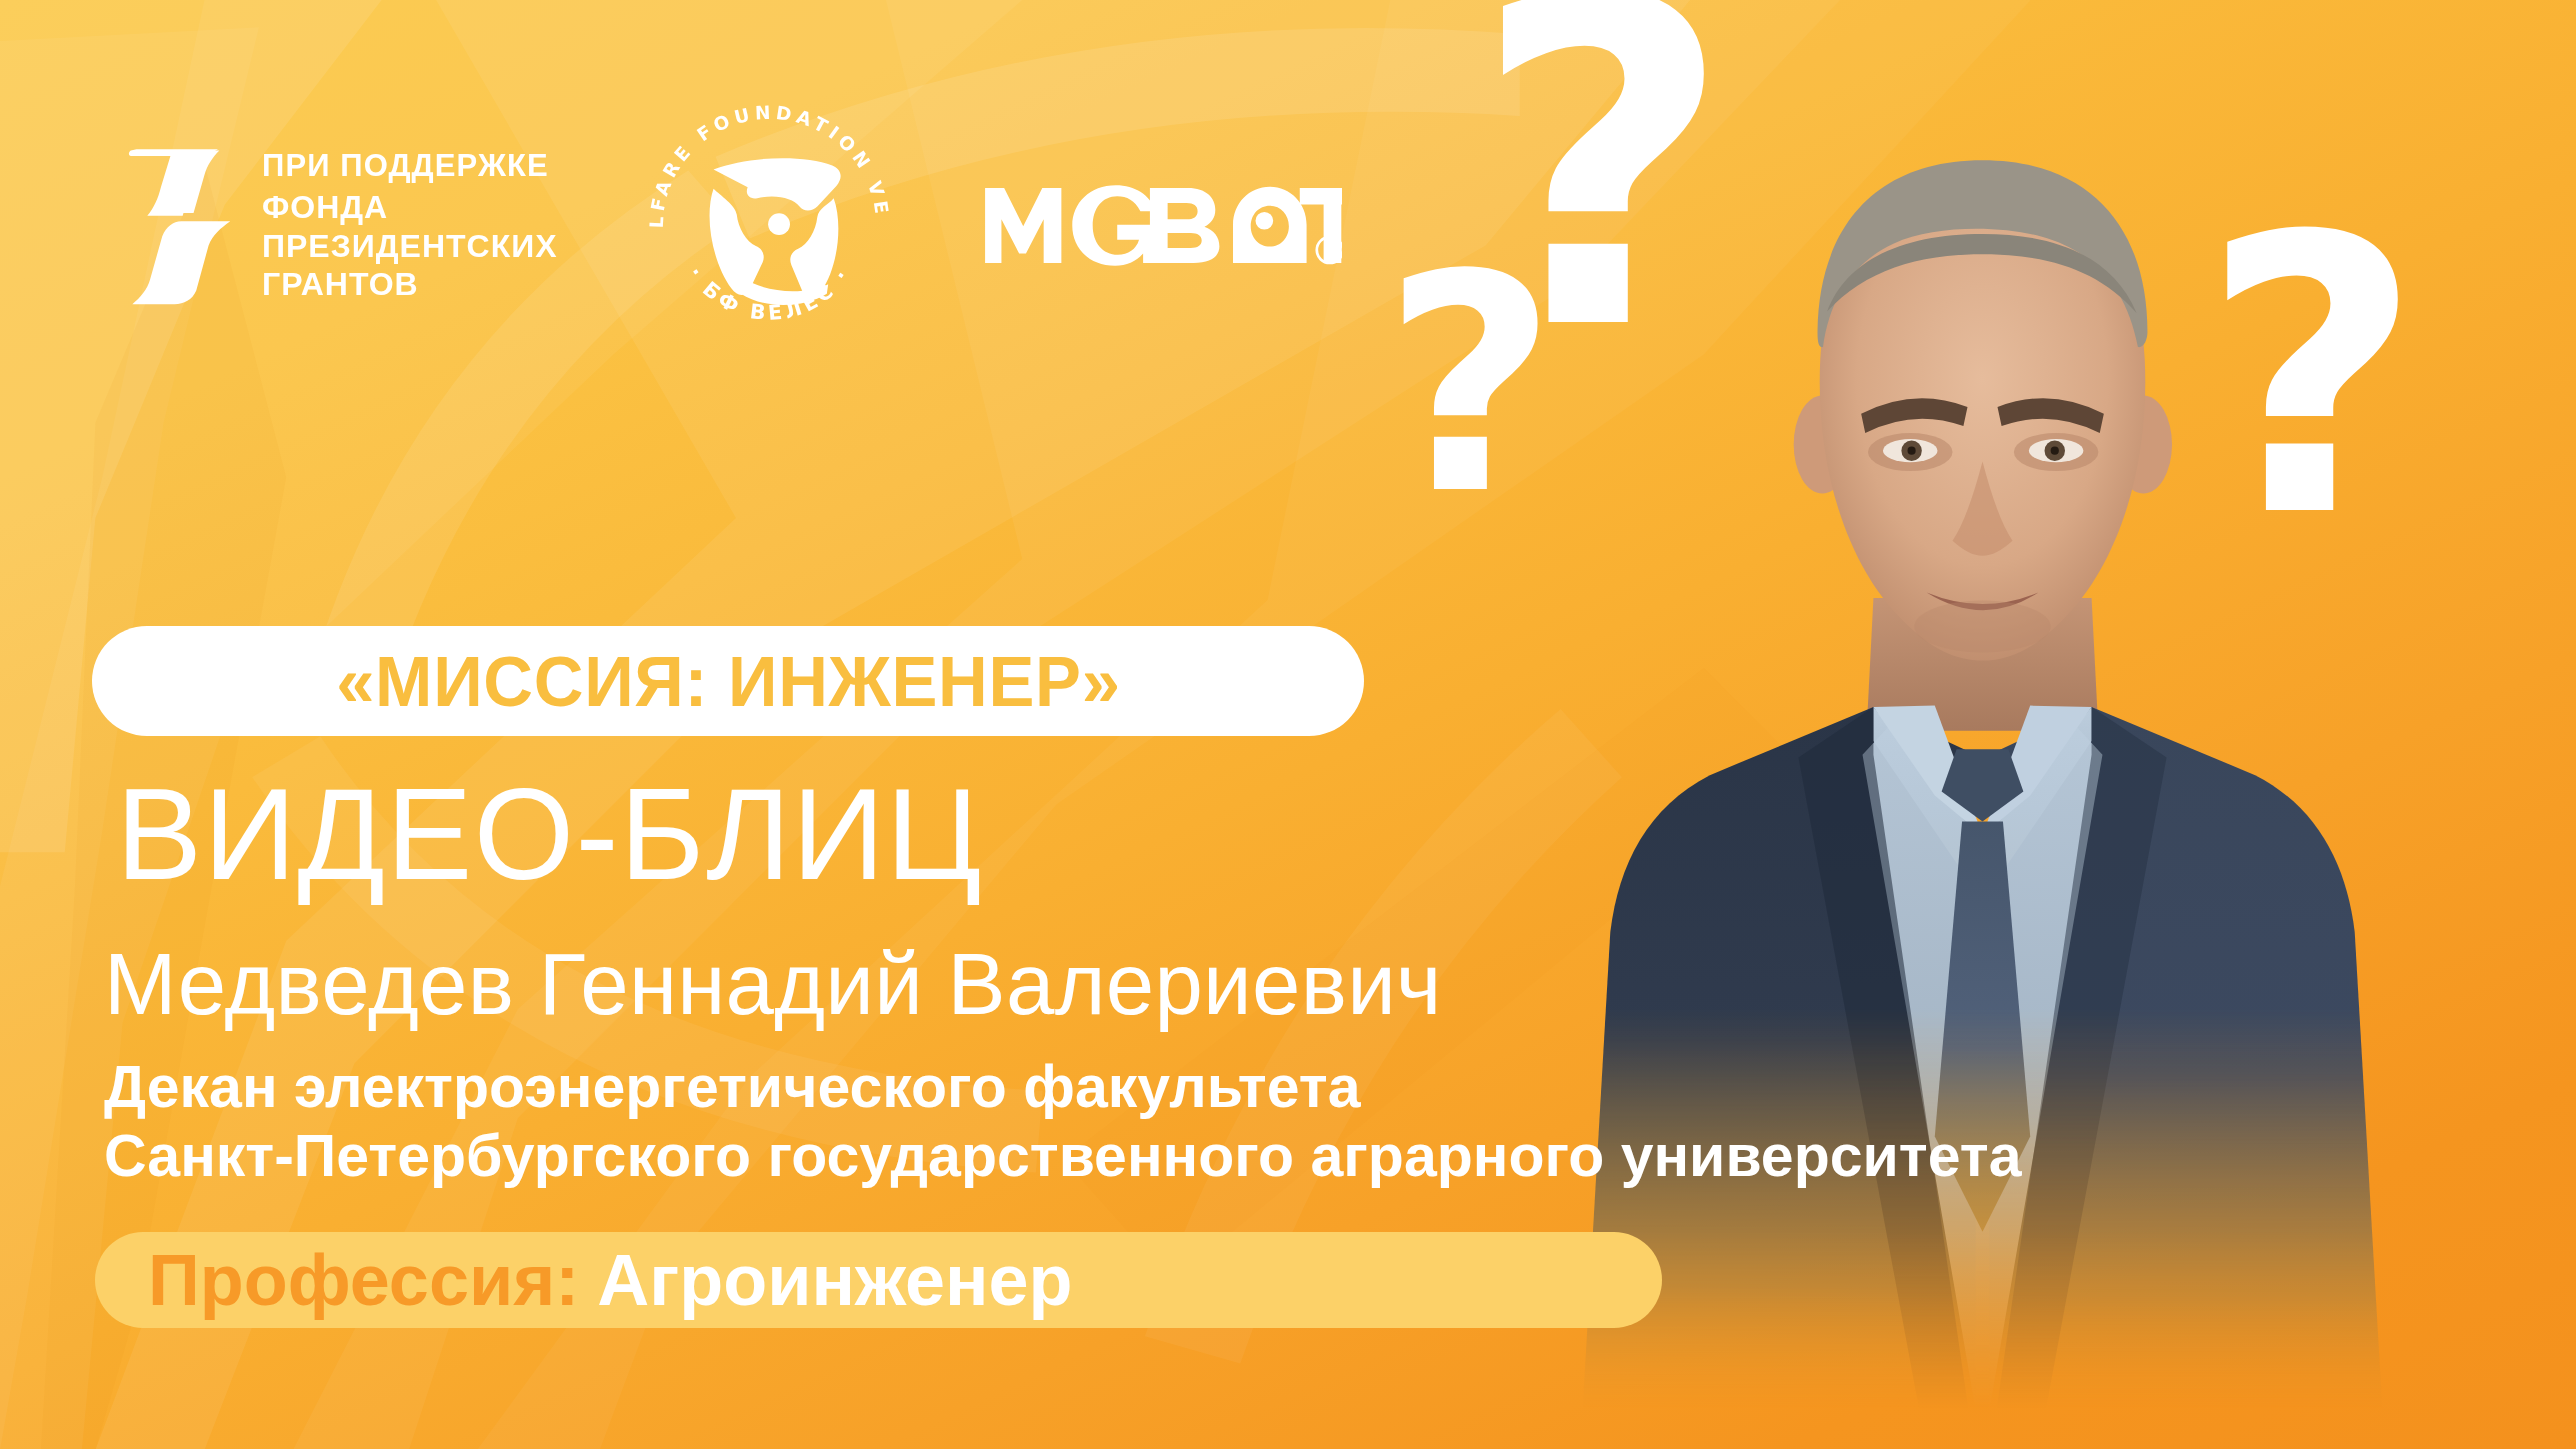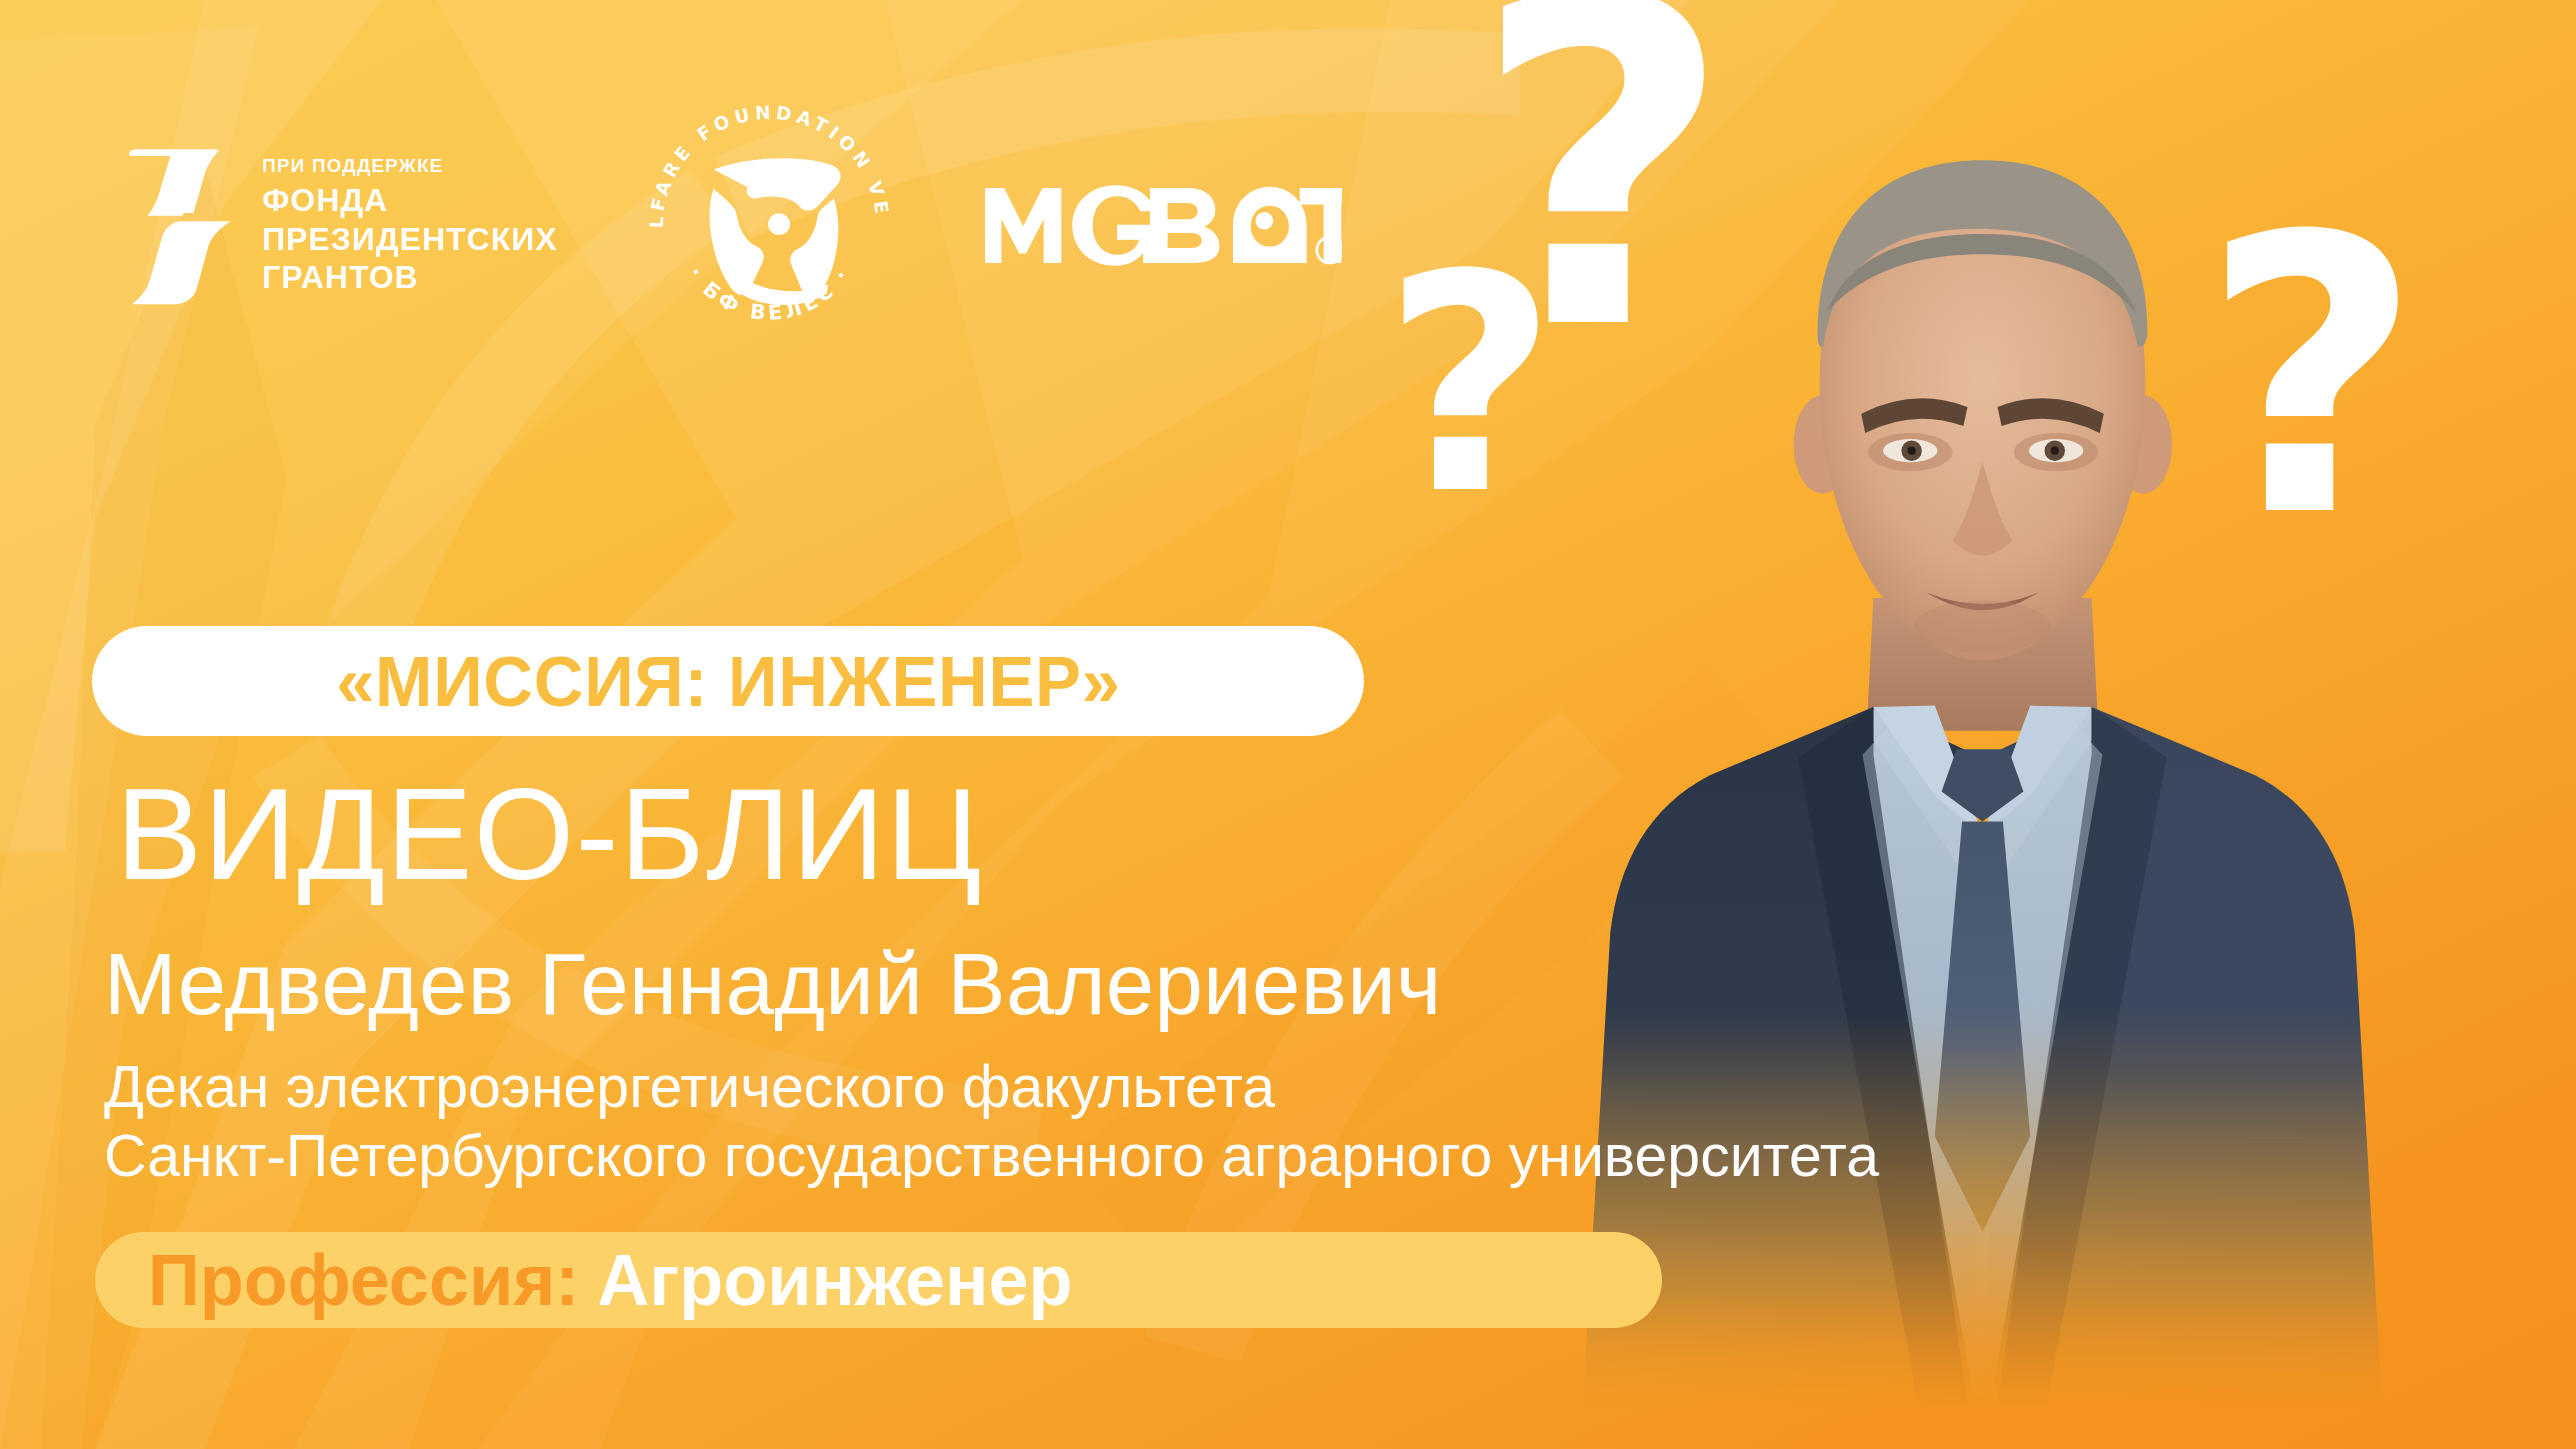--- a/index.html
+++ b/index.html
@@ -54,21 +54,21 @@
   
   .logo-row{
     position:absolute; left:116px; top:89px;
     display:flex; align-items:center; gap:0;
   }
   .pgf-logo{ display:flex; align-items:center; gap:29px; }
   .pgf-mark{ width:117px; height:162px; flex:none; }
   .pgf-mark svg{ display:block; width:100%; height:100%; }
   .pgf-text{ color:#fff; }
   .pgf-support{
-    font-size:19px; font-weight:700; letter-spacing:1.1px;
+    font-size:31px; font-weight:700; letter-spacing:1.1px;
     line-height:1.18; margin-bottom:4.1px;
   }
   .pgf-name{
     font-size:32px; font-weight:800; letter-spacing:1px; line-height:1.2;
   }
 
   .veles-logo{ width:273px; height:273px; margin-left:75px; flex:none; }
   .veles-logo svg{ display:block; width:100%; height:100%; }
 
   .mgbot-logo{ margin-left:75px; display:flex; align-items:flex-end; }
@@ -105,21 +105,21 @@
     color:#FFFFFF;
     font-size:87px; font-weight:400;
     letter-spacing:0.3px;
     line-height:1.08;
     white-space:nowrap;
   }
 
   .role-lines{
     position:absolute; left:104px; top:1053px;
     color:#FFFFFF;
-    font-size:59px; font-weight:400;
+    font-size:59px; font-weight:700;
     line-height:1.17;
     white-space:nowrap;
   }
 
   .prof-pill{
     position:absolute; left:95px; top:1232px;
     width:1567px; height:96px;
     background:#FCD168;
     border-radius:65px;
     display:flex; align-items:center;

